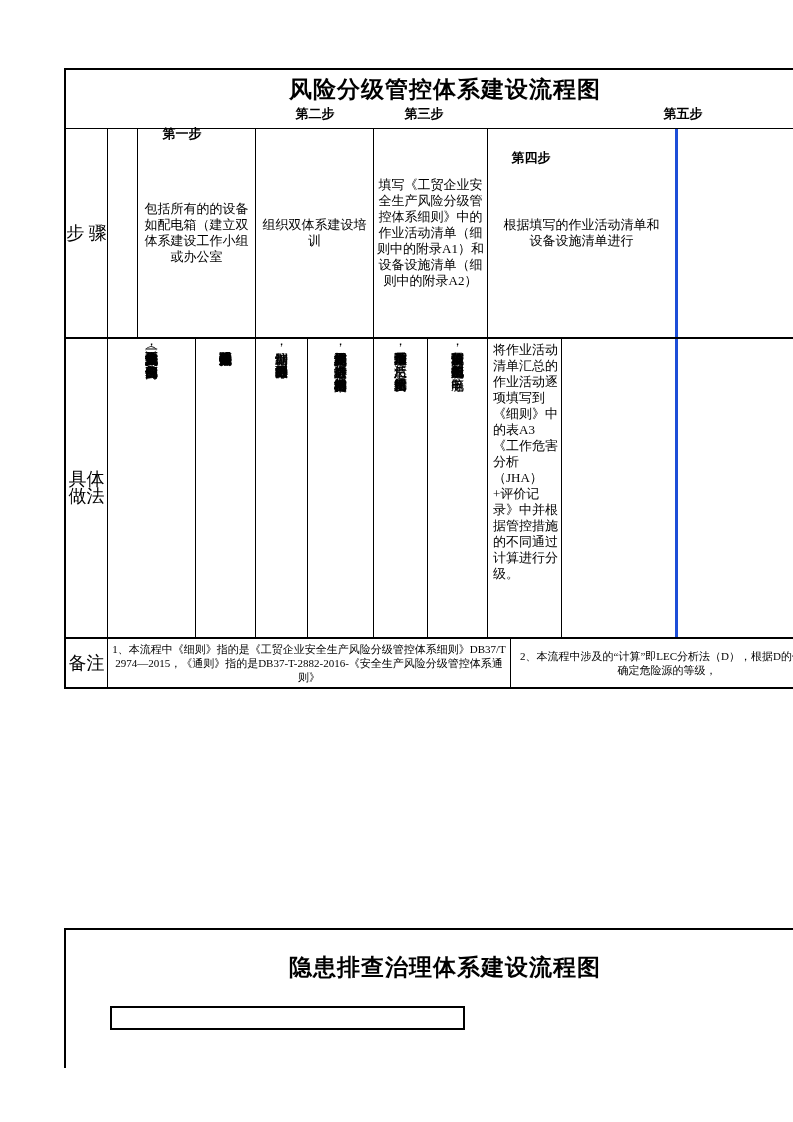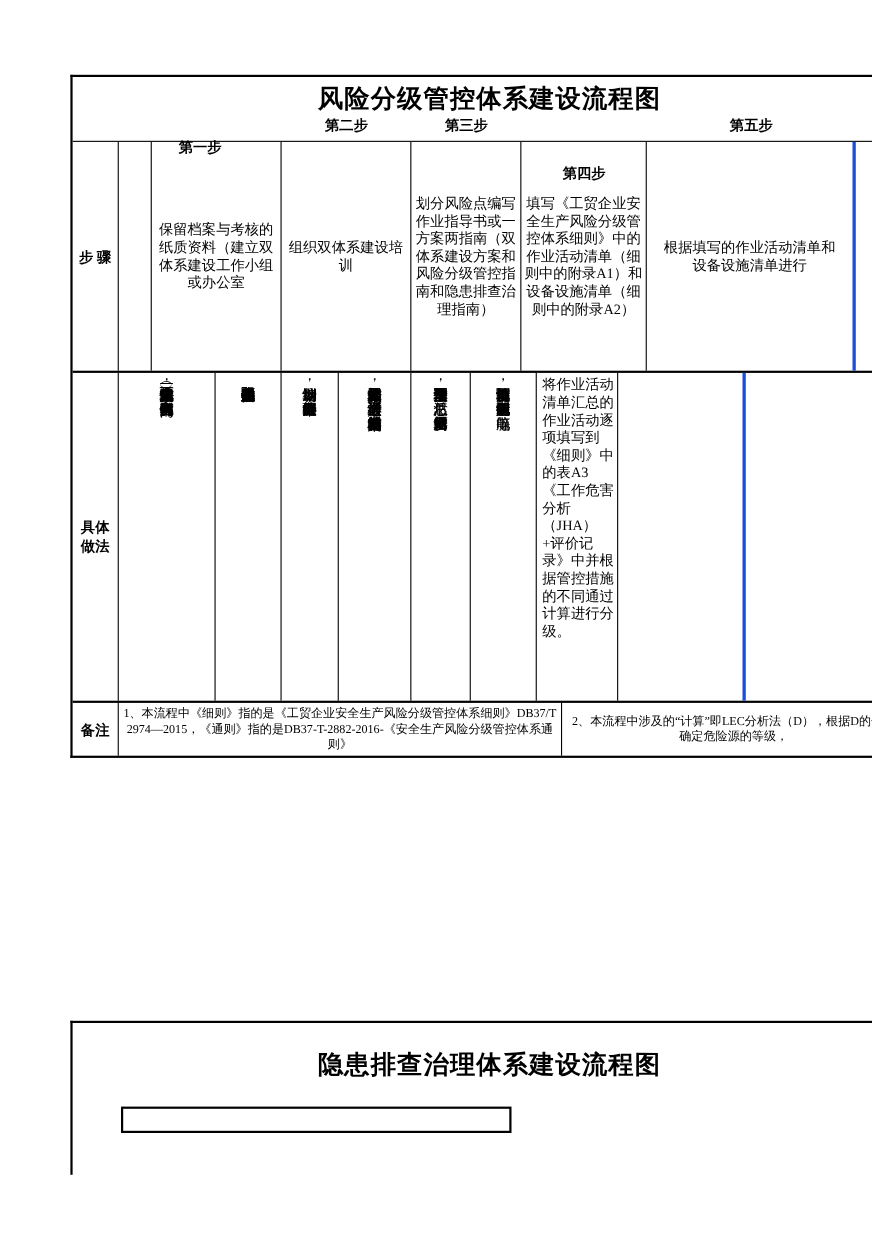--- a/index.html
+++ b/index.html
@@ -96,22 +96,22 @@
     overflow: hidden;
   }
   .cell:last-child { border-right: none; }
 
   
   .r-steps { height: 208px; }
   .r-steps .rowhdr-col {
     display: flex; align-items: center; justify-content: center;
   }
   .rowhdr-label {
-    font-size: 13px;
-    font-weight: bold;
+    font-size: 18px;
+    font-weight: normal;
     line-height: 17px;
     text-align: left;
     white-space: pre-line;
   }
   .r-steps .cell {
     display: flex;
     align-items: center;
     justify-content: center;
   }
   .r-steps .cell .txt { width: 100%; }
@@ -208,31 +208,26 @@
   </div>
 
   <div class="grid r-steps">
     <div class="rowhdr-col">
       <div class="rowhdr-label">步 骤</div>
     </div>
     <div class="bodycols">
       <div class="stepgroup" style="width:148px;flex:0 0 148px;">
         <div class="cell" style="width:30px;flex:0 0 30px;"></div>
         <div class="cell" style="flex:1 1 auto;">
-          <div class="txt">保留档案与考核的纸质资料（建立双体系建设工作小组或办公室</div>
+          <div class="txt">包括所有的的设备如配电箱（建立双体系建设工作小组或办公室</div>
         </div>
       </div>
       <div class="stepgroup" style="width:118px;flex:0 0 118px;">
         <div class="cell" style="flex:1 1 auto;">
           <div class="txt">组织双体系建设培训</div>
-        </div>
-      </div>
-      <div class="stepgroup" style="width:100px;flex:0 0 100px;">
-        <div class="cell" style="flex:1 1 auto;">
-          <div class="txt">划分风险点编写作业指导书或一方案两指南（双体系建设方案和风险分级管控指南和隐患排查治理指南）</div>
         </div>
       </div>
       <div class="stepgroup" style="width:114px;flex:0 0 114px;">
         <div class="cell" style="flex:1 1 auto;">
           <div class="txt">填写《工贸企业安全生产风险分级管控体系细则》中的作业活动清单（细则中的附录A1）和设备设施清单（细则中的附录A2）</div>
         </div>
       </div>
       <div class="stepgroup" style="width:190px;flex:0 0 190px;">
         <div class="cell" style="flex:1 1 auto;padding:3px 10px;">
           <div class="txt">根据填写的作业活动清单和设备设施清单进行</div>

